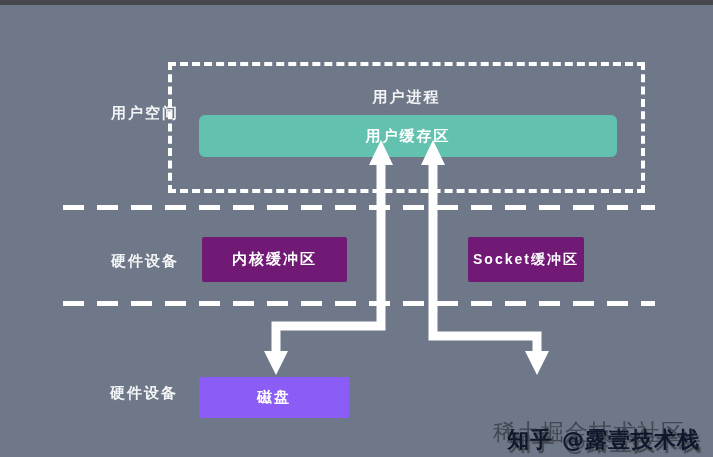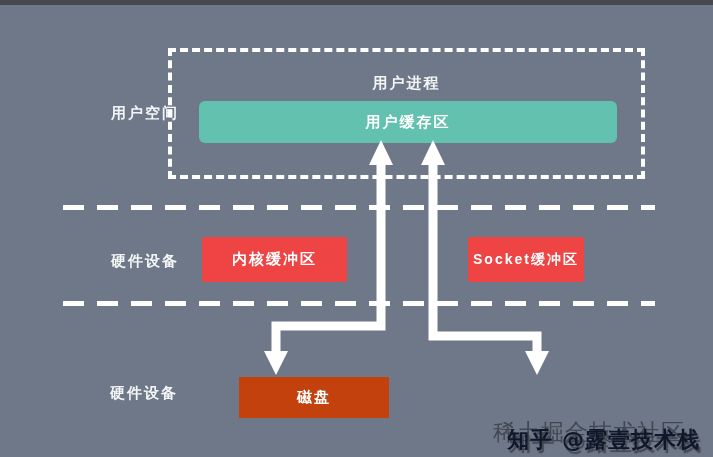--- a/index.html
+++ b/index.html
@@ -22,21 +22,21 @@
     font-weight:bold;
     letter-spacing:2px;
     white-space:nowrap;
     margin-left:16px;
   }
   .lbl-user{left:95px;top:104px;}
   .lbl-kernel{left:95px;top:252px;}
   .lbl-hw{left:94px;top:384px;}
 
   .dashed-rect{
-    position:absolute;left:168px;top:48px;
+    position:absolute;left:168px;top:62px;
     width:469px;height:123px;
     border:4px dashed #ffffff;
   }
   .process-title{
     position:absolute;left:0;top:22px;width:100%;
     text-align:center;
     color:#f4f5f7;font-size:15px;font-weight:bold;letter-spacing:2px;
   }
   .box{
     position:absolute;
@@ -53,25 +53,25 @@
     background:#62c1af;
     border-radius:6px;
   }
   .sep{
     position:absolute;left:63px;width:592px;height:5px;
     background:repeating-linear-gradient(90deg,#ffffff 0 21px,transparent 21px 34px);
   }
   .sep1{top:205px;}
   .sep2{top:301px;}
 
-  .kernel-box{background:#ef4444;border-radius:2px;top:237px;height:45px;}
+  .kernel-box{background:#701a75;border-radius:2px;top:237px;height:45px;}
   .kb-left{left:202px;width:145px;}
   .kb-right{left:468px;width:116px;font-family:Liberation Sans, sans-serif;font-size:14px;}
 
-  .hw-box{background:#c2410c;border-radius:1px;top:377px;height:41px;margin-left:40px;}
+  .hw-box{background:#8b5cf6;border-radius:1px;top:377px;height:41px;}
   .hw-disk{left:199px;width:150px;}
   .hw-nic{left:467px;width:149px;}
 
   .arrows{
     position:absolute;left:0;top:0;width:713px;height:457px;
     pointer-events:none;
   }
   .arrows path{
     stroke:#ffffff;stroke-width:9;fill:none;stroke-linejoin:miter;
   }

